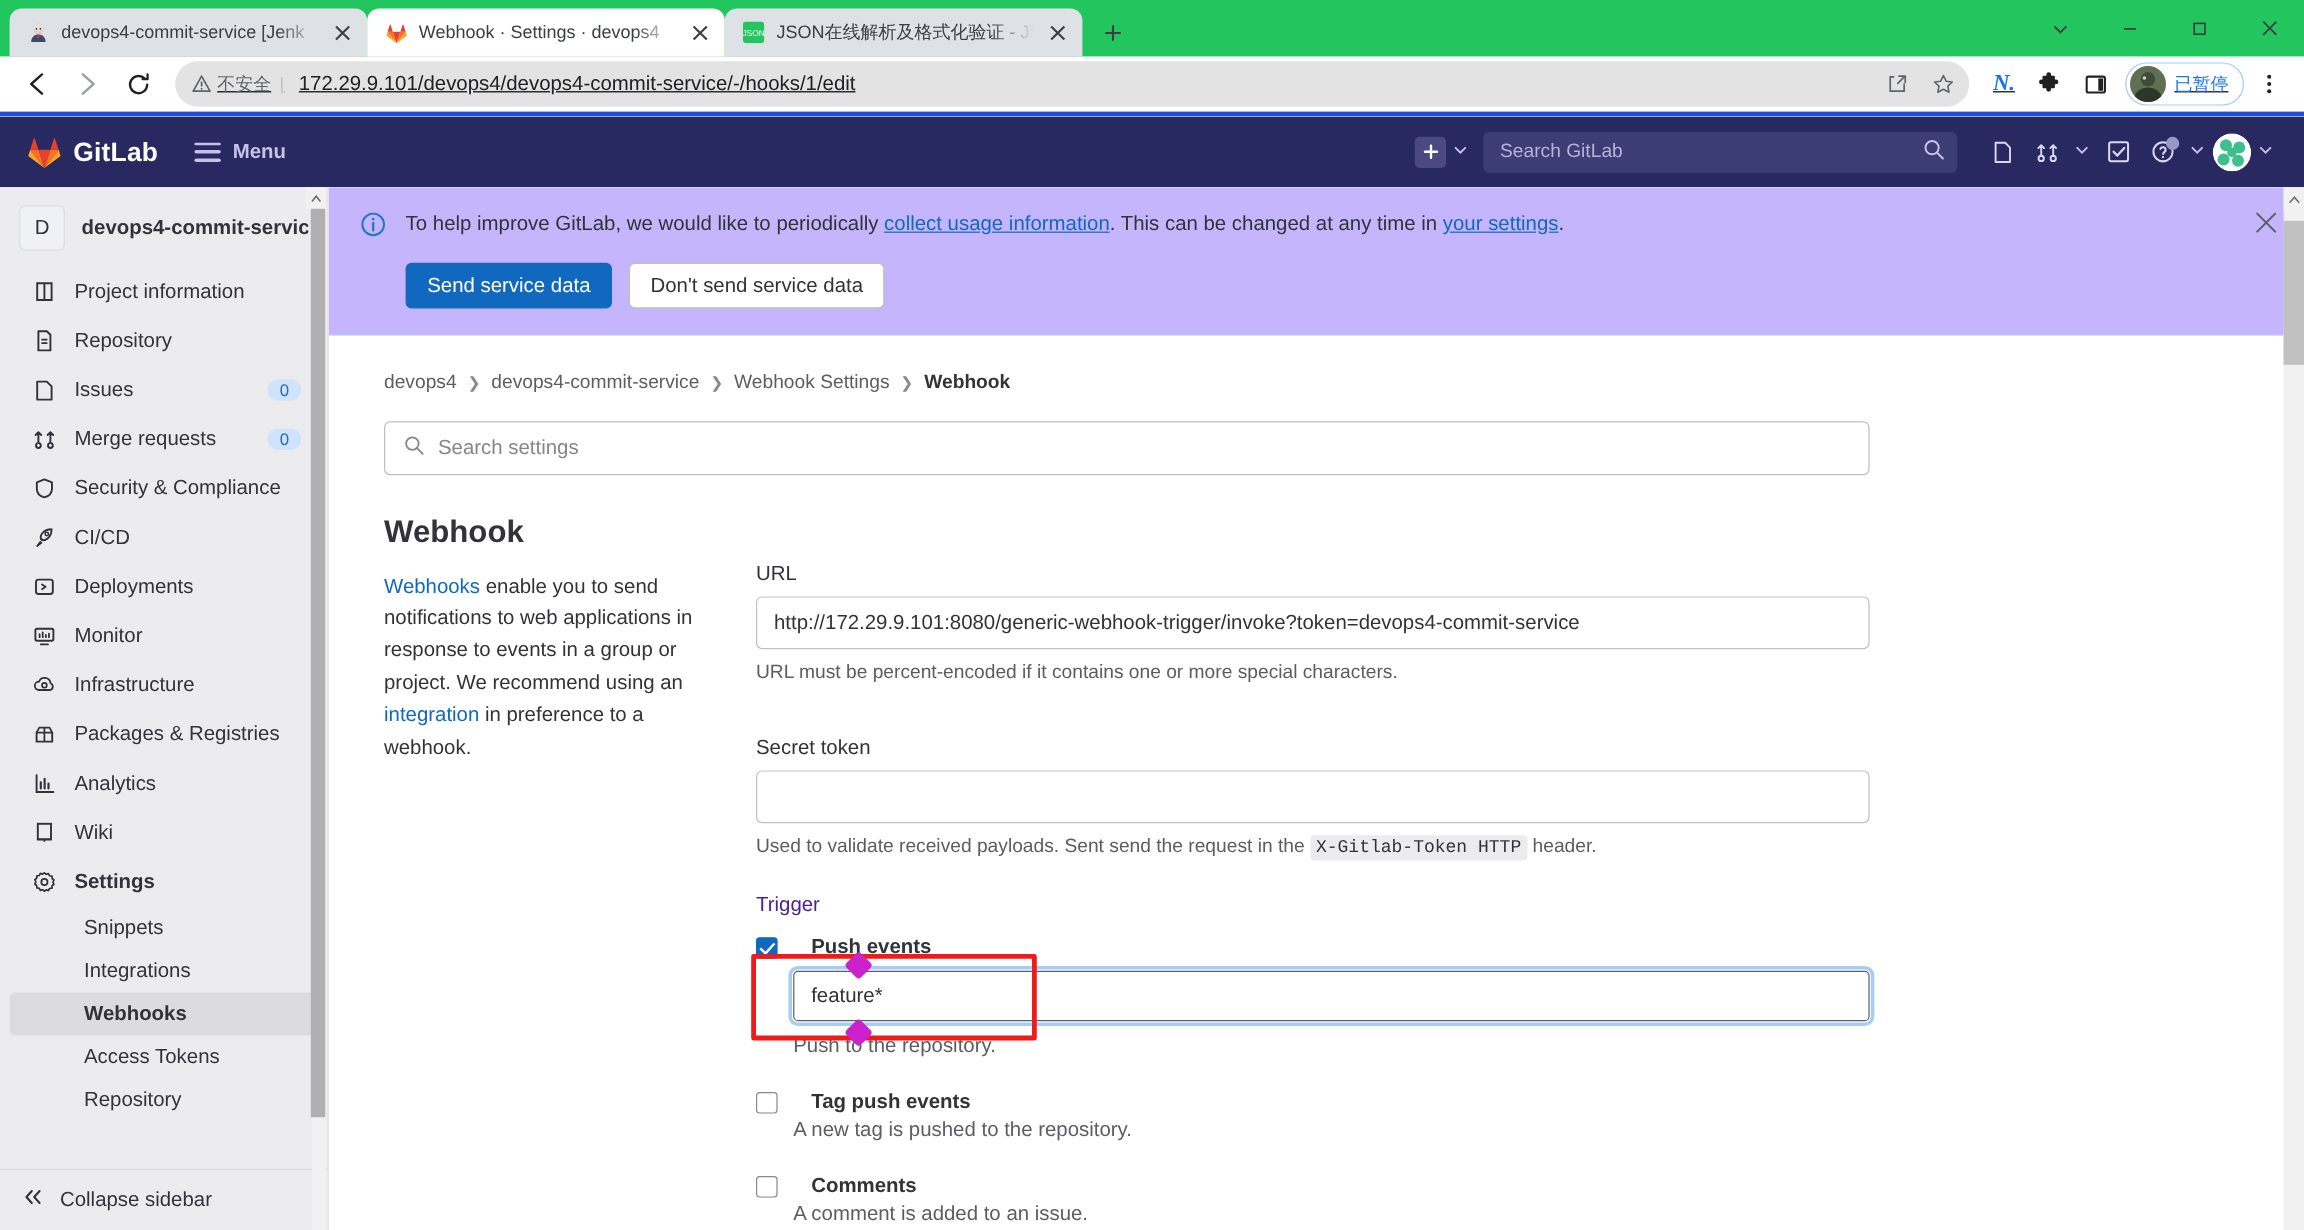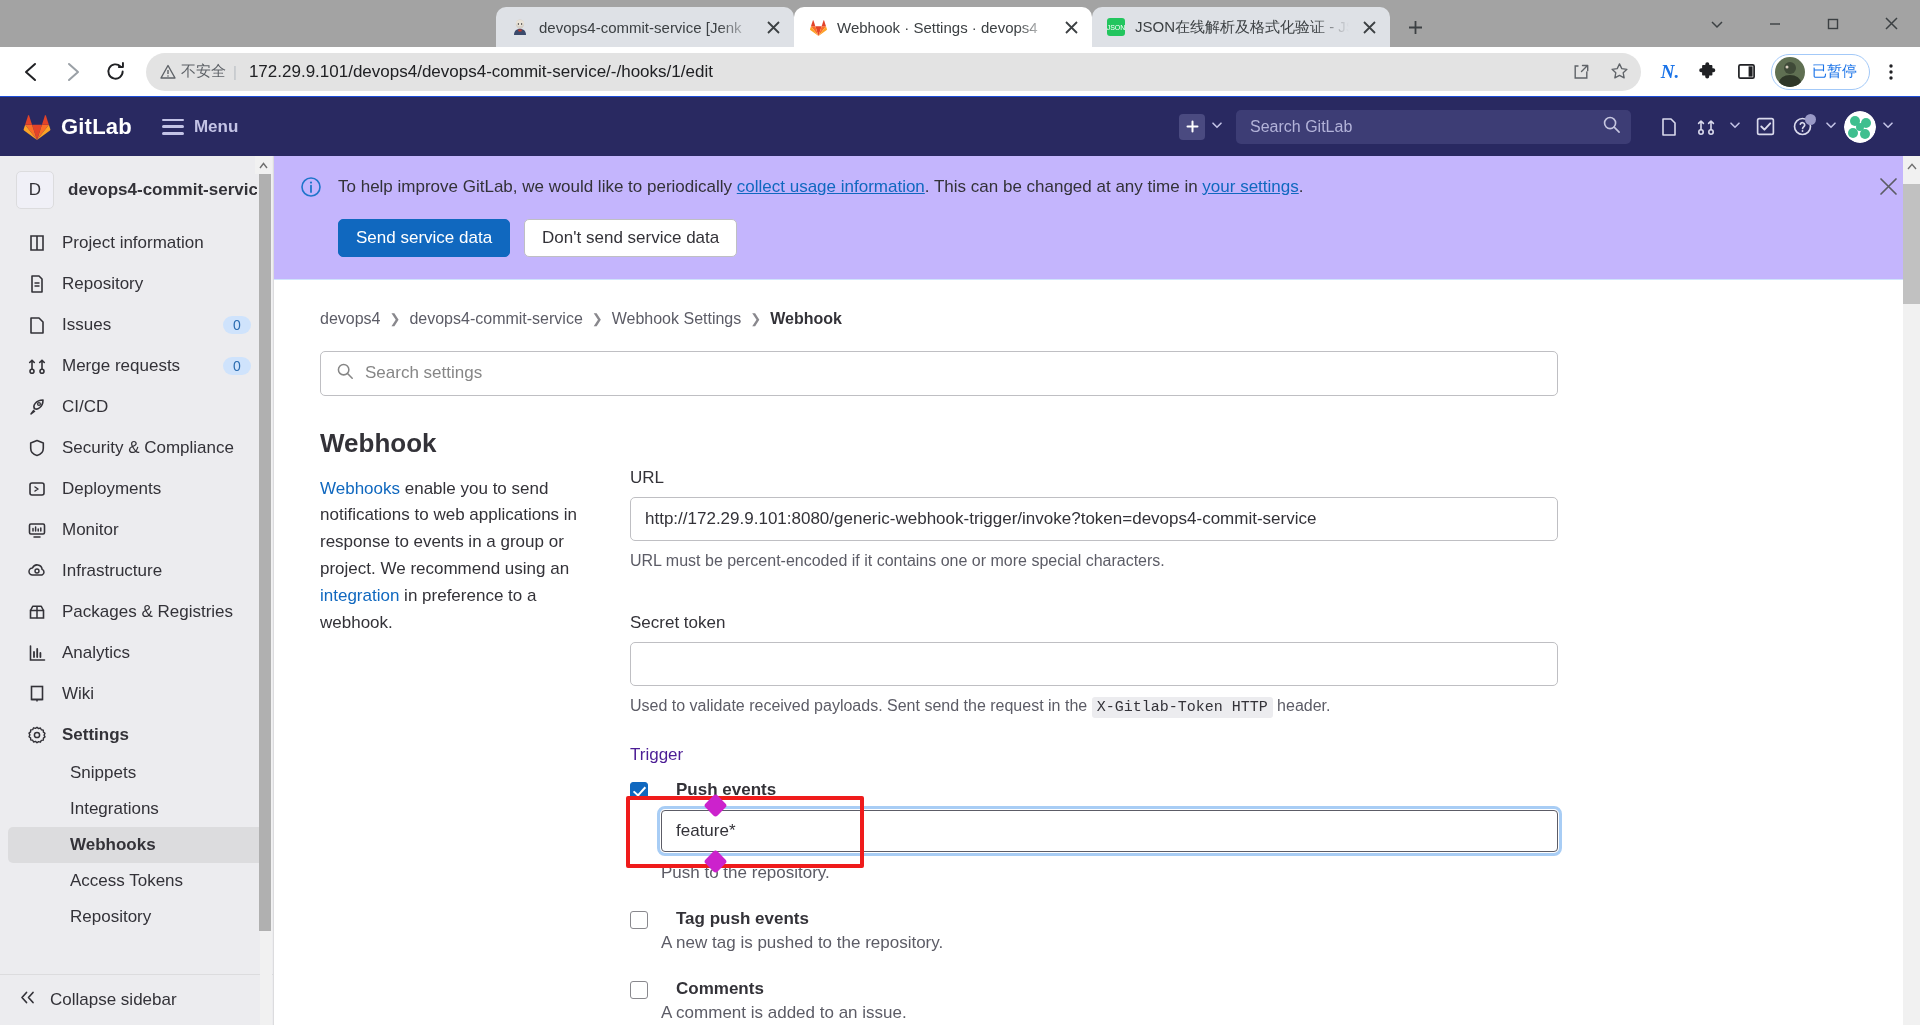--- a/index.html
+++ b/index.html
@@ -8,22 +8,22 @@
     width:1920px; height:1025px; overflow:hidden;
     font-family: "Liberation Sans", sans-serif;
     background:#ffffff;
     -webkit-font-smoothing: antialiased;
   }
 
   
   .browser { width:1920px; height:1025px; display:flex; flex-direction:column; }
 
   .tabstrip {
-    height:47px; background:#a3a3a3; display:flex; align-items:flex-end;
-    padding-left:8px; position:relative; flex:0 0 47px;justify-content:center;
+    height:47px; background:#22c55e; display:flex; align-items:flex-end;
+    padding-left:8px; position:relative; flex:0 0 47px;
   }
   .tab {
     height:40px; width:298px; display:flex; align-items:center;
     padding:0 10px 0 14px; border-radius:10px 10px 0 0; position:relative;
     font-size:15px; color:#3c4043; gap:9px; overflow:hidden;
   }
   .tab.inactive { background:#dee1e6; }
   .tab.active { background:#ffffff; }
   .tab-favicon { width:20px; height:20px; flex:0 0 20px; display:flex; align-items:center; justify-content:center; }
   .tab-title {
@@ -32,21 +32,21 @@
     mask-image: linear-gradient(to right, #000 84%, transparent 100%);
     font-size:15px;
   }
   .tab-close { width:22px; height:22px; flex:0 0 22px; display:flex; align-items:center; justify-content:center; border-radius:50%; }
   .newtab { width:34px; height:34px; margin:0 0 3px 8px; display:flex; align-items:center; justify-content:center; border-radius:50%; }
   .winctl { position:absolute; right:0; top:0; height:47px; display:flex; align-items:center; }
   .winbtn { width:58px; height:47px; display:flex; align-items:center; justify-content:center; }
 
   .toolbar {
     height:50px; background:#ffffff; display:flex; align-items:center;
-    padding:12px 12px; gap:4px; flex:0 0 50px; border-bottom:1px solid #1d4ed8;
+    padding:12px 12px; gap:4px; flex:0 0 50px; border-bottom:4px solid #1d4ed8;text-decoration:underline;
   }
   .navbtn { width:38px; height:38px; border-radius:50%; display:flex; align-items:center; justify-content:center; color:#444746; }
   .omnibox {
     flex:1 1 auto; height:38px; background:#e3e3e3; border-radius:19px;
     display:flex; align-items:center; padding:0 6px 0 14px; margin:0 8px; gap:6px;
     font-size:17px; color:#202124; min-width:0;
   }
   .omni-warn { display:flex; align-items:center; gap:5px; color:#5f6368; font-size:15px; flex:0 0 auto;}
   .omni-sep { color:#bdc1c6; margin:0 6px 0 2px; }
   .omni-url { flex:1 1 auto; white-space:nowrap; overflow:hidden; font-size:17px; color:#202124; }
@@ -531,35 +531,35 @@
                   <path d="M5 13.1V4.2m0 0l2.3 2.3M5 4.2L2.7 6.5M15 13.1V4.2m0 0l2.3 2.3M15 4.2l-2.3 2.3" stroke="#333238" stroke-width="1.6" fill="none" stroke-linecap="round"></path>
                 </svg>
               </span>
             <span class="lbl">Merge requests</span>
             <span class="sb-badge">0</span>
           </div>
 
           <div class="sb-item">
             <span class="ico">
                 <svg width="20" height="20" viewBox="0 0 20 20">
+                  <path d="M10 2.5l6.3 2.4v5.4c0 4-3.1 6.4-6.3 7.2-3.2-.8-6.3-3.2-6.3-7.2V4.9z" fill="none" stroke="#333238" stroke-width="1.6" stroke-linejoin="round"></path>
+                </svg>
+              </span>
+            <span class="lbl">Security &amp; Compliance</span>
+          </div>
+
+          <div class="sb-item">
+            <span class="ico">
+                <svg width="20" height="20" viewBox="0 0 20 20">
                   <path d="M8 12C5 9 9 3 16 3c0 7-6 11-9 8z" fill="none" stroke="#333238" stroke-width="1.6" stroke-linejoin="round"></path>
                   <path d="M7 13l-3 4 4-3" stroke="#333238" stroke-width="1.5" fill="none" stroke-linejoin="round"></path>
                   <circle cx="12" cy="7" r="1.4" fill="none" stroke="#333238" stroke-width="1.3"></circle>
                 </svg>
               </span>
             <span class="lbl">CI/CD</span>
-          </div>
-
-          <div class="sb-item">
-            <span class="ico">
-                <svg width="20" height="20" viewBox="0 0 20 20">
-                  <path d="M10 2.5l6.3 2.4v5.4c0 4-3.1 6.4-6.3 7.2-3.2-.8-6.3-3.2-6.3-7.2V4.9z" fill="none" stroke="#333238" stroke-width="1.6" stroke-linejoin="round"></path>
-                </svg>
-              </span>
-            <span class="lbl">Security &amp; Compliance</span>
           </div>
 
           <div class="sb-item">
             <span class="ico">
                 <svg width="20" height="20" viewBox="0 0 20 20">
                   <rect x="3" y="4" width="14" height="12" rx="2" fill="none" stroke="#333238" stroke-width="1.6"></rect>
                   <path d="M8 8l3 2-3 2" stroke="#333238" stroke-width="1.5" fill="none" stroke-linecap="round" stroke-linejoin="round"></path>
                 </svg>
               </span>
             <span class="lbl">Deployments</span>

